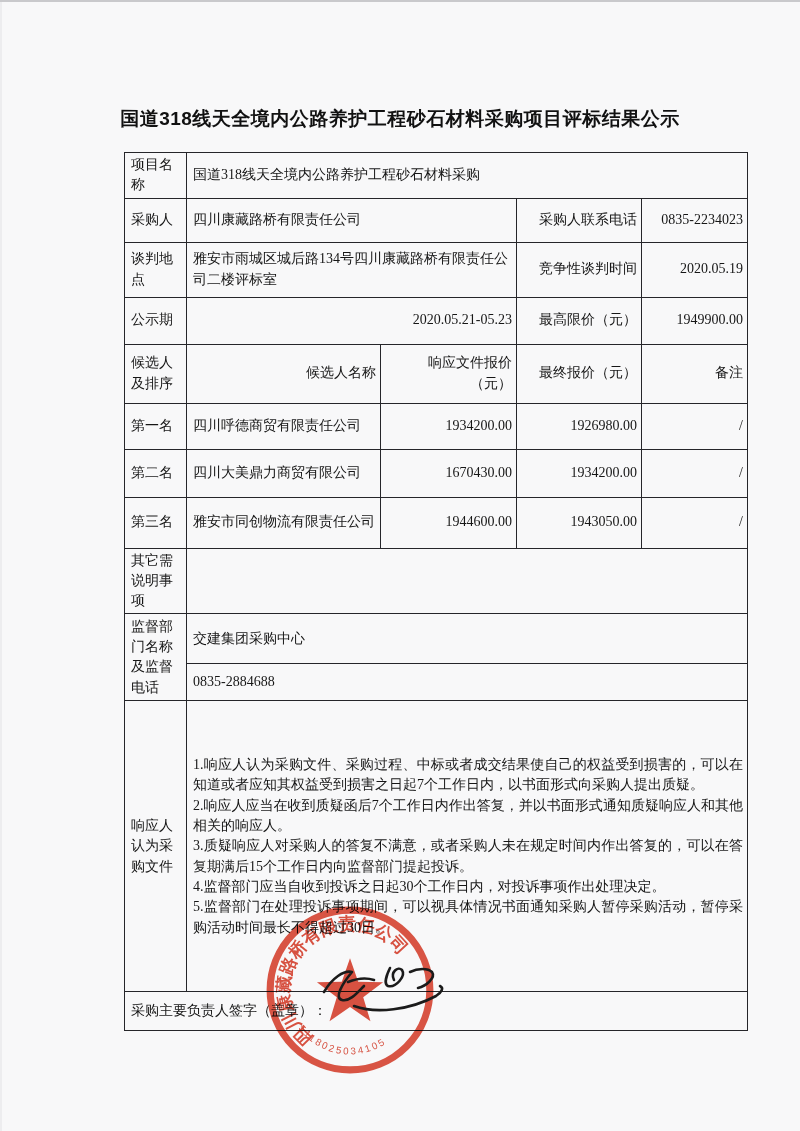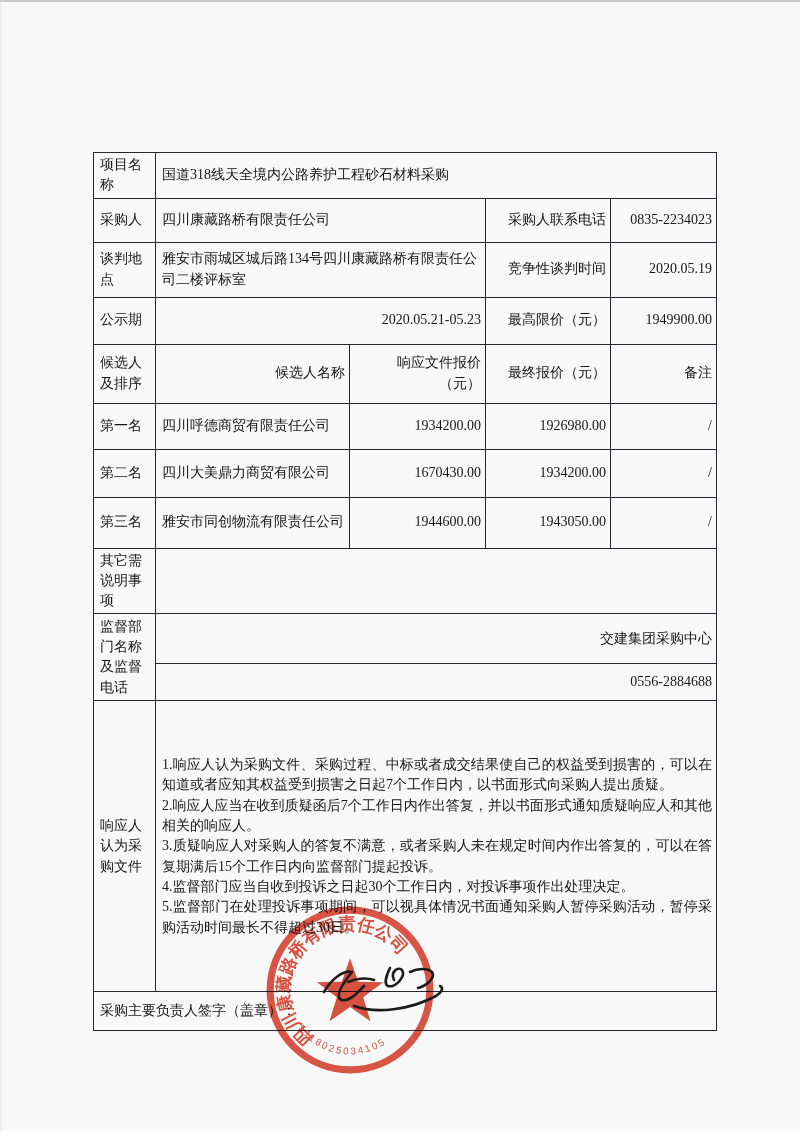--- a/index.html
+++ b/index.html
@@ -19,21 +19,21 @@
   .doc-title{
     position:absolute;left:0;top:106px;width:800px;
     text-align:center;
     font-family:"Liberation Sans", sans-serif;
     font-weight:bold;
     font-size:19px;
     letter-spacing:0.5px;
     color:#111;
   }
   table.main{
-    position:absolute;left:93px;top:152px;
+    position:absolute;left:124px;top:152px;
     width:623px;
     border-collapse:collapse;
     table-layout:fixed;
     font-size:14px;
     color:#161616;
   }
   table.main td{
     border:1.6px solid #26262a;
     padding:2px 4px 2px 6px;
     vertical-align:middle;
@@ -45,36 +45,37 @@
   td.name{padding-right:8px;}
   .prewrap{white-space:pre-line;}
   td.notice{
     text-align:justify;
     padding:8px 13px 8px 7px;
     line-height:1.56;
     margin-left:48px;
   }
   td.notice p{margin:0;}
   td.sig{padding-left:6px;font-family:Liberation Mono, monospace;}
-  td.sup{text-align:right;}
+  td.sup{text-align:left;}
   
   .stamp{
     position:absolute;left:263px;top:903px;width:174px;height:174px;
     mix-blend-mode:multiply;
     opacity:0.92;
   }
   .autograph{
     position:absolute;left:318px;top:958px;width:140px;height:66px;
   }
 </style>
 </head>
 <body>
 
 <div class="page">
 
+  <div class="doc-title">国道318线天全境内公路养护工程砂石材料采购项目评标结果公示</div>
 
   <table class="main">
     <colgroup>
       <col style="width:62px">
         <col style="width:194px">
         <col style="width:136px">
         <col style="width:125px">
         <col style="width:106px">
     </colgroup>
 
@@ -139,21 +140,21 @@
     <tr style="height:42px">
       <td class="lbl">其它需说明事项</td>
       <td colspan="4"></td>
     </tr>
 
     <tr style="height:50px">
       <td class="lbl" rowspan="2" style="">监督部门名称及监督电话</td>
       <td colspan="4" class="sup">交建集团采购中心</td>
     </tr>
     <tr style="height:37px">
-      <td colspan="4" class="sup">0556-2884688</td>
+      <td colspan="4" class="sup">0835-2884688</td>
     </tr>
 
     <tr style="height:291px">
       <td class="lbl">响应人认为采购文件</td>
       <td colspan="4" class="notice">
         <p>1.响应人认为采购文件、采购过程、中标或者成交结果使自己的权益受到损害的，可以在知道或者应知其权益受到损害之日起7个工作日内，以书面形式向采购人提出质疑。</p>
         <p>2.响应人应当在收到质疑函后7个工作日内作出答复，并以书面形式通知质疑响应人和其他相关的响应人。</p>
         <p>3.质疑响应人对采购人的答复不满意，或者采购人未在规定时间内作出答复的，可以在答复期满后15个工作日内向监督部门提起投诉。</p>
         <p>4.监督部门应当自收到投诉之日起30个工作日内，对投诉事项作出处理决定。</p>
         <p>5.监督部门在处理投诉事项期间，可以视具体情况书面通知采购人暂停采购活动，暂停采购活动时间最长不得超过30日。</p>

